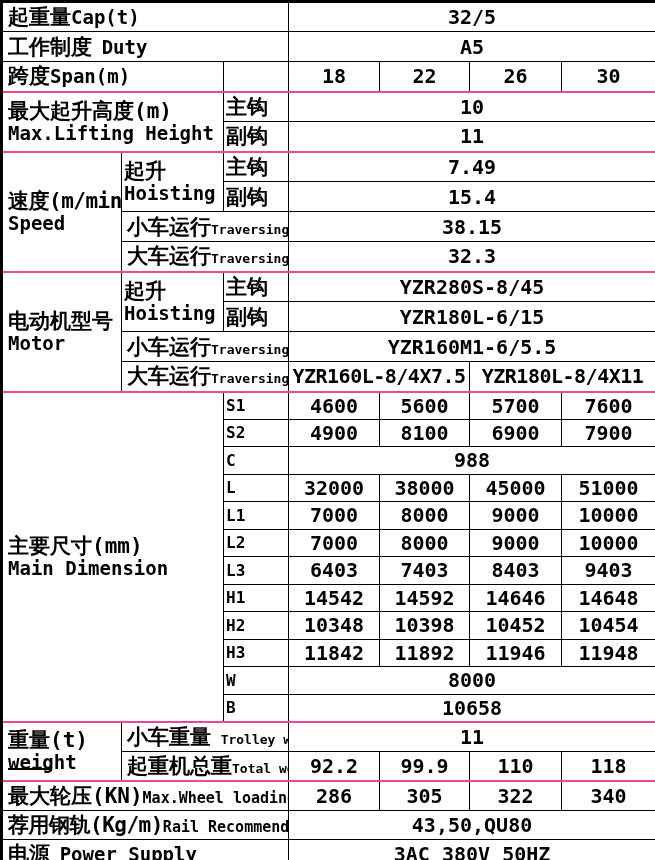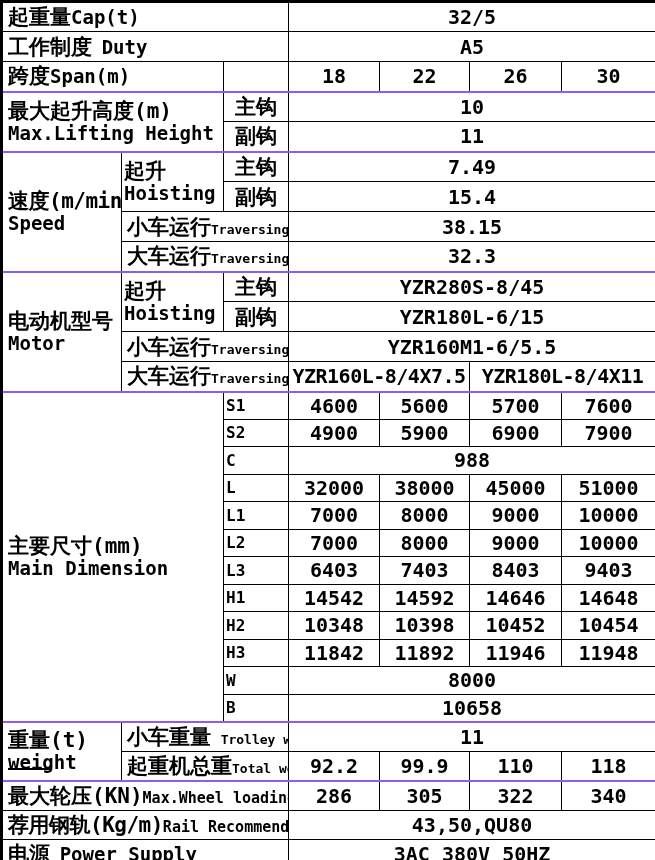--- a/index.html
+++ b/index.html
@@ -2,30 +2,30 @@
 <html><head>
 <meta charset="utf-8">
 <style>
   html,body{margin:0;padding:0;background:#ffffff;}
   body{width:655px;height:860px;font-family:"DejaVu Sans Mono","DejaVu Sans",sans-serif;color:#000;}
   table.spec{border-collapse:collapse;table-layout:fixed;width:655px;height:860px;
     border:3px solid #000;background:#fff;}
   td{border:1px solid #000;padding:0 2px;overflow:hidden;white-space:nowrap;
     font-weight:bold;vertical-align:middle;}
   tr.r30{height:30px;} tr.r27{height:27.5px;} tr.r28{height:28px;}
-  tr.sec > td{border-top:2px solid #8b5cf6;}
+  tr.sec > td{border-top:2px solid #ec4899;}
   .lbl{text-align:left;padding-left:5px;}
   .ctr{}
   .zh{font-size:21px;letter-spacing:0;}
   .en{font-size:19px;}
   .en-sm{font-size:13px;}
   .en-md{font-size:15px;}
   .val{font-size:20px;text-align:center;}
   .key{font-size:16px;text-align:left;}
-  .hook{font-size:21px;text-align:center;}
+  .hook{font-size:21px;text-align:left;}
   .line{display:block;line-height:1.15;}
   .u{border-bottom:2px solid #000;padding-bottom:16px;}
   .tight{letter-spacing:-0.5px;}
 </style>
 </head>
 <body>
 
 <table class="spec">
   <colgroup>
     <col style="width:120px">
@@ -128,21 +128,21 @@
     </td>
     <td class="key">S1</td>
     <td class="val">4600</td>
     <td class="val">5600</td>
     <td class="val">5700</td>
     <td class="val">7600</td>
   </tr>
   <tr class="r27">
     <td class="key">S2</td>
     <td class="val">4900</td>
-    <td class="val">5900</td>
+    <td class="val">8100</td>
     <td class="val">6900</td>
     <td class="val">7900</td>
   </tr>
   <tr class="r27">
     <td class="key">C</td>
     <td colspan="4" class="val">988</td>
   </tr>
   <tr class="r27">
     <td class="key">L</td>
     <td class="val">32000</td>

